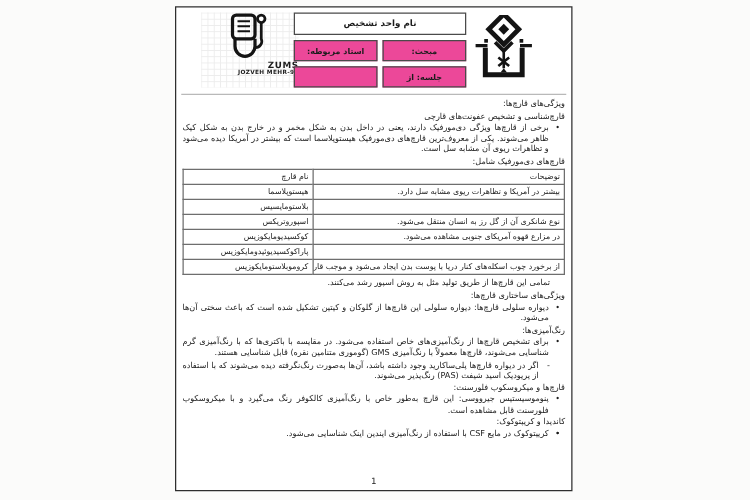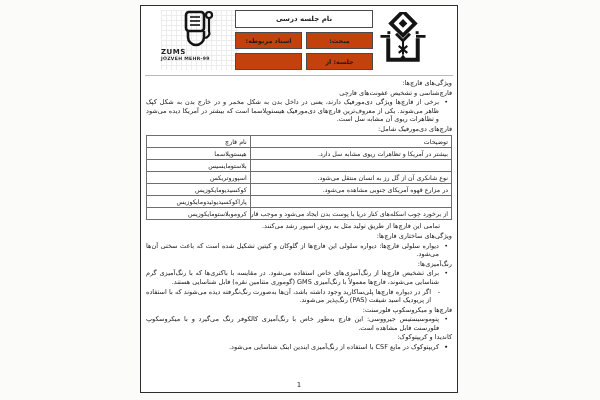--- a/index.html
+++ b/index.html
@@ -2,33 +2,33 @@
 <html lang="fa"><head>
 <meta charset="utf-8">
 <style>
   html,body{margin:0;padding:0;}
   .stage{position:relative;width:600px;height:400px;background:#fbfbfa;overflow:hidden;
          font-family:"DejaVu Sans",sans-serif;}
   .page{position:absolute;left:140px;top:5px;width:318px;height:388px;background:#ffffff;
         border:1px solid #2e2e2e;direction:rtl;color:#1c1c1c;box-sizing:border-box;}
   
   .header{position:relative;height:67px;margin:2px 4px 0;border-bottom:1px solid #b9b9b9;}
-  .zums-logo{position:absolute;left:16px;top:2px;width:78px;height:60px;text-align:left;
+  .zums-logo{position:absolute;left:16px;top:2px;width:78px;height:60px;text-align:right;
              background-image:linear-gradient(#ececec 1px,transparent 1px),
                               linear-gradient(90deg,#ececec 1px,transparent 1px);
              background-size:5px 5px;direction:ltr;}
   .zums-logo .l1{font-size:7px;font-weight:bold;letter-spacing:.5px;line-height:7px;margin-top:1px;}
   .zums-logo .l2{font-size:4.6px;font-weight:bold;letter-spacing:.3px;line-height:6px;}
   .emblem{position:absolute;right:24px;top:4px;width:52px;height:54px;}
   .center-head{position:absolute;right:80px;width:138px;top:2px;}
   .course-box{height:16px;border:1px solid #4a4a4a;display:flex;align-items:center;
               justify-content:center;font-size:7px;font-weight:bold;background:#fff;margin-bottom:4px;}
   .head-grid{display:grid;grid-template-columns:1fr 1fr;gap:4px;}
   .hcell{height:15px;border:1px solid #4a4a4a;display:flex;align-items:center;justify-content:center;
-         font-size:6.4px;font-weight:bold;background:#c2410c;}
+         font-size:6.4px;font-weight:bold;background:#ec4899;}
   
   .doc-body{padding:2px 5px 0;font-size:6.5px;line-height:1.32;text-align:right;}
   .h{margin:1px 0;}
   .p{margin:1px 12px;}
   .bullet{position:relative;padding-right:13px;margin:1px 0;text-align:justify;}
   .bullet .mk{position:absolute;right:4px;top:0;}
   .subbullet{position:relative;padding-right:21px;margin:1px 0;text-align:justify;}
   .subbullet .mk{position:absolute;right:12px;top:0;}
   
   table.fungi{width:100%;border-collapse:collapse;margin:2px 0;table-layout:fixed;}
@@ -58,21 +58,21 @@
               <path d="M27 6 v14 a5 5 0 0 1 -5 7" stroke-width="2.2"></path>
               <circle cx="27" cy="4" r="3" stroke-width="2.2" fill="#fff"></circle>
             </g>
           </svg>
         </span>
         <div class="l1">ZUMS</div>
         <div class="l2">JOZVEH MEHR-99</div>
       </div>
 
       <div class="center-head">
-        <div class="course-box">نام جلسه درسی</div>
+        <div class="course-box">نام واحد تشخیص</div>
         <div class="head-grid">
           <div class="hcell">مبحث:</div>
           <div class="hcell">استاد مربوطه:</div>
           <div class="hcell">جلسه: از</div>
           <div class="hcell"></div>
         </div>
       </div>
 
       <div class="emblem">
         <svg width="52" height="54" viewBox="0 0 60 62">

